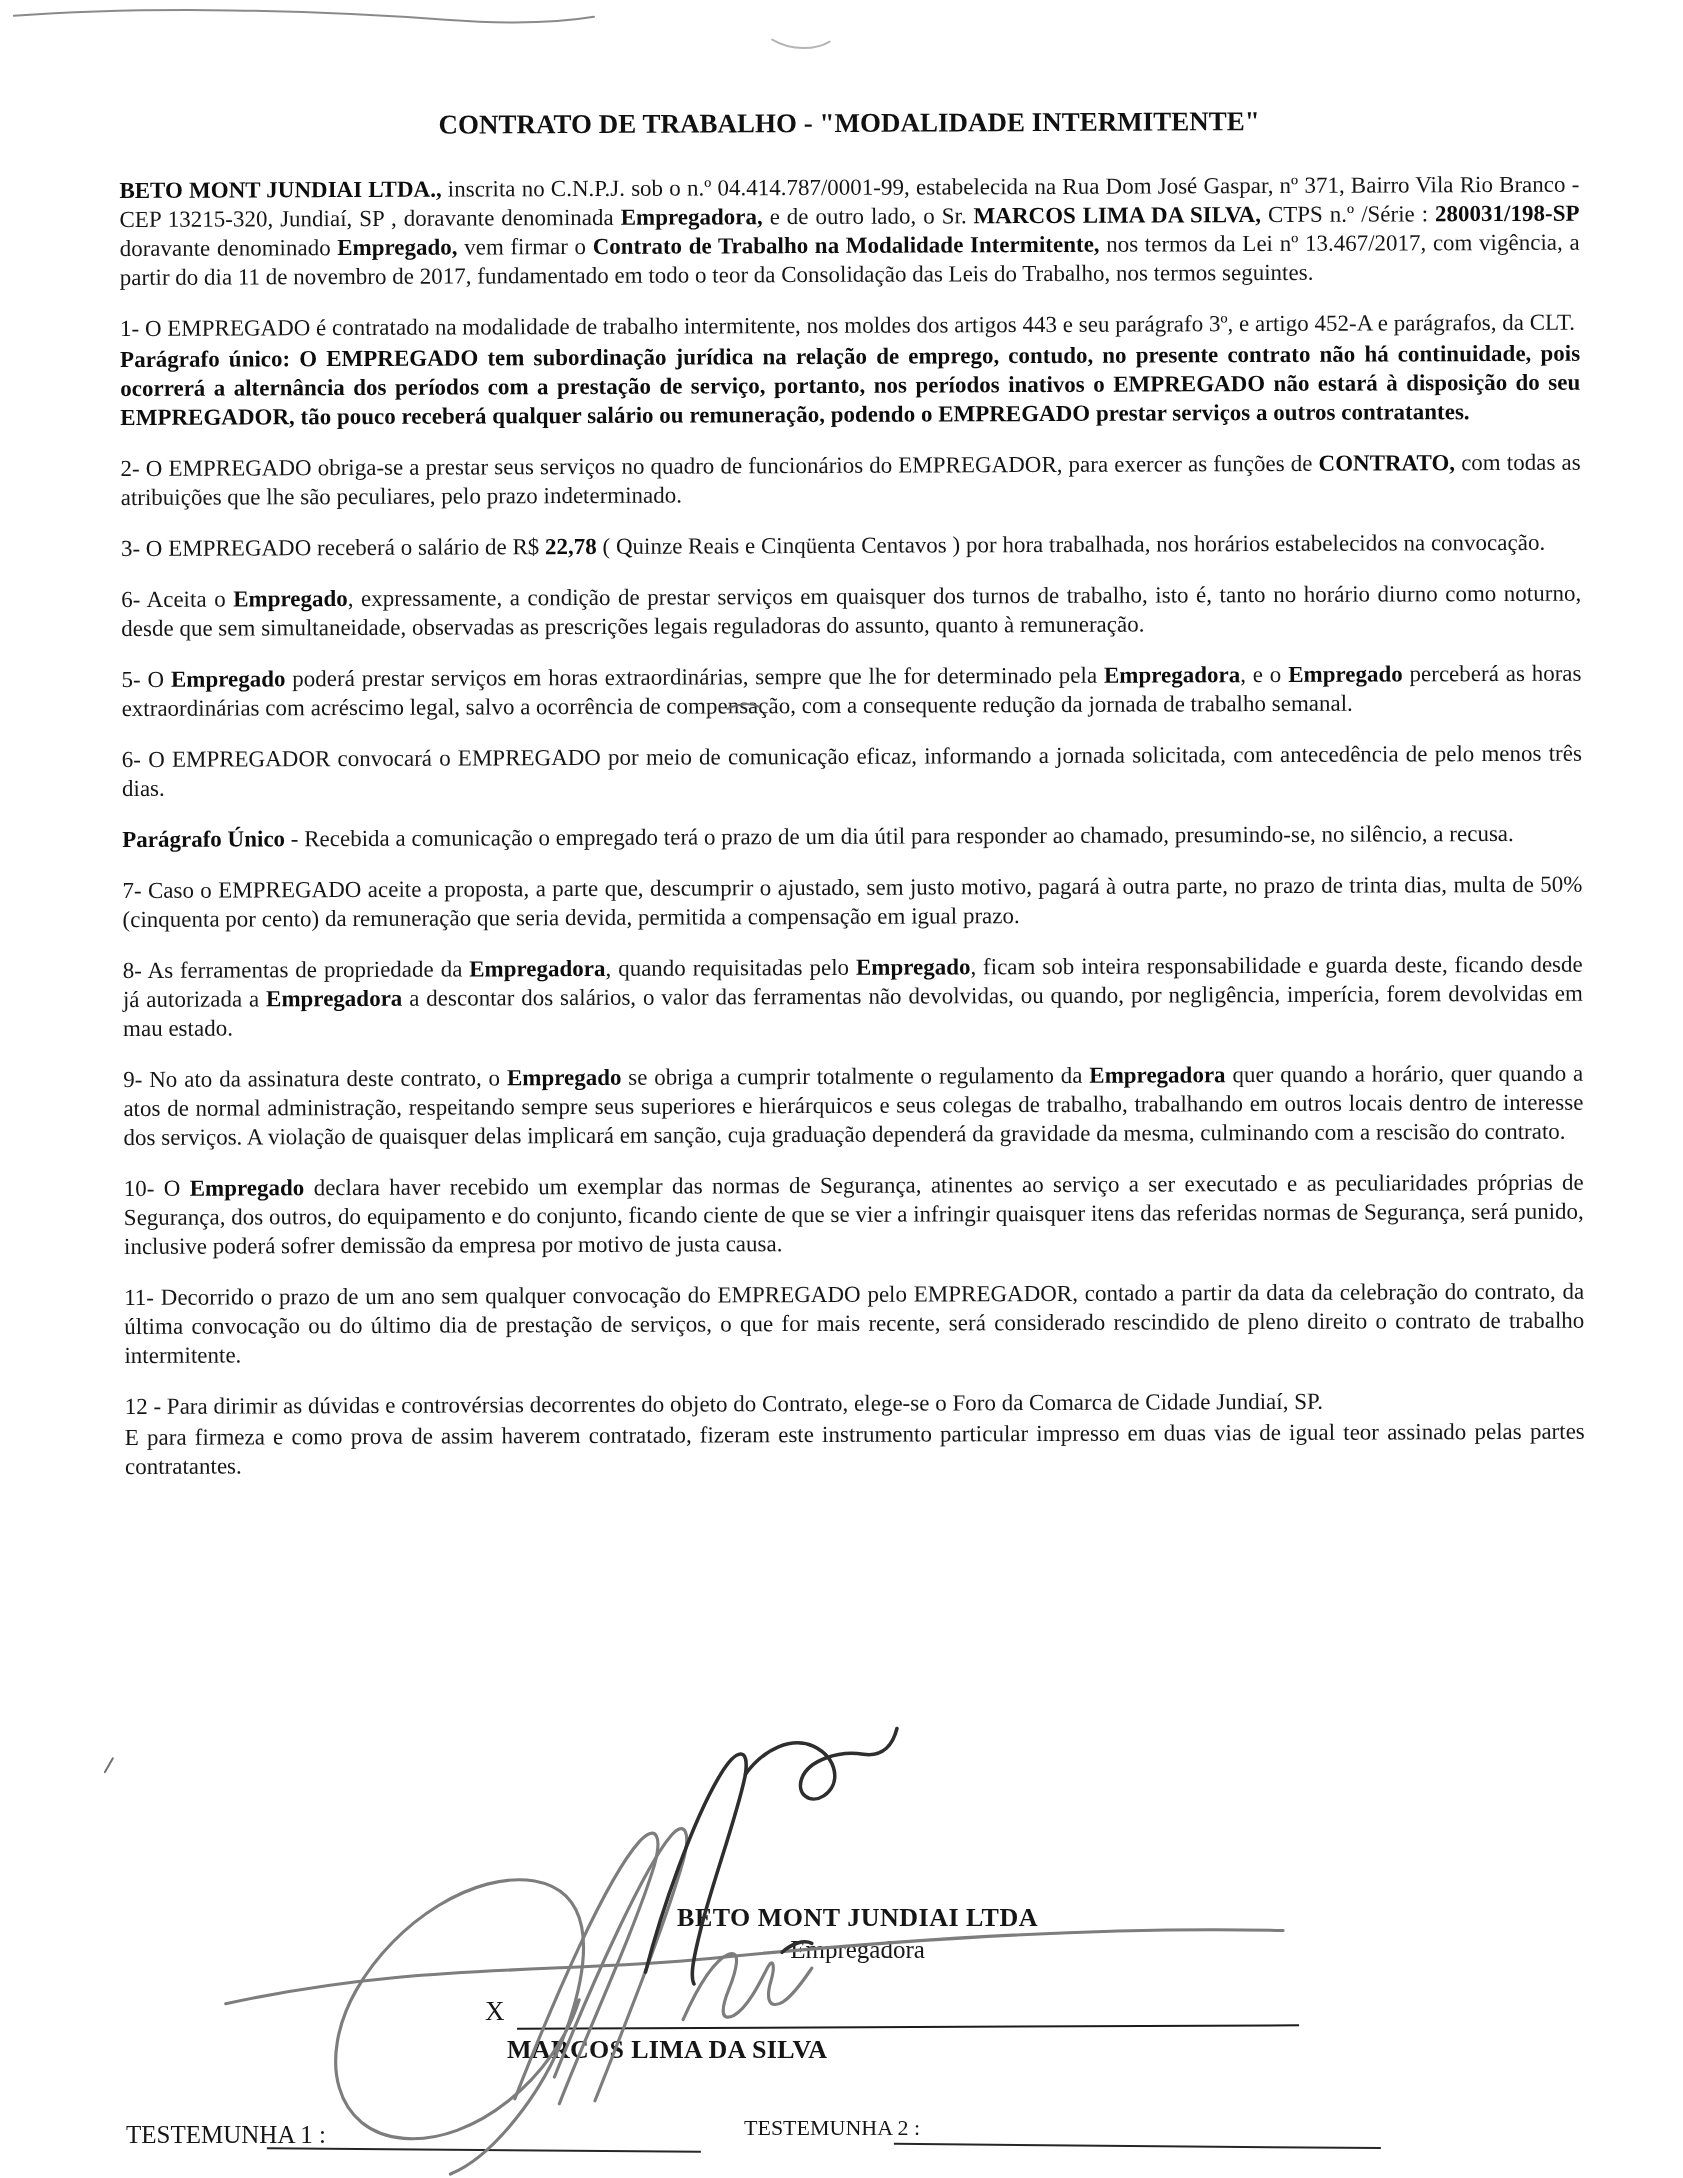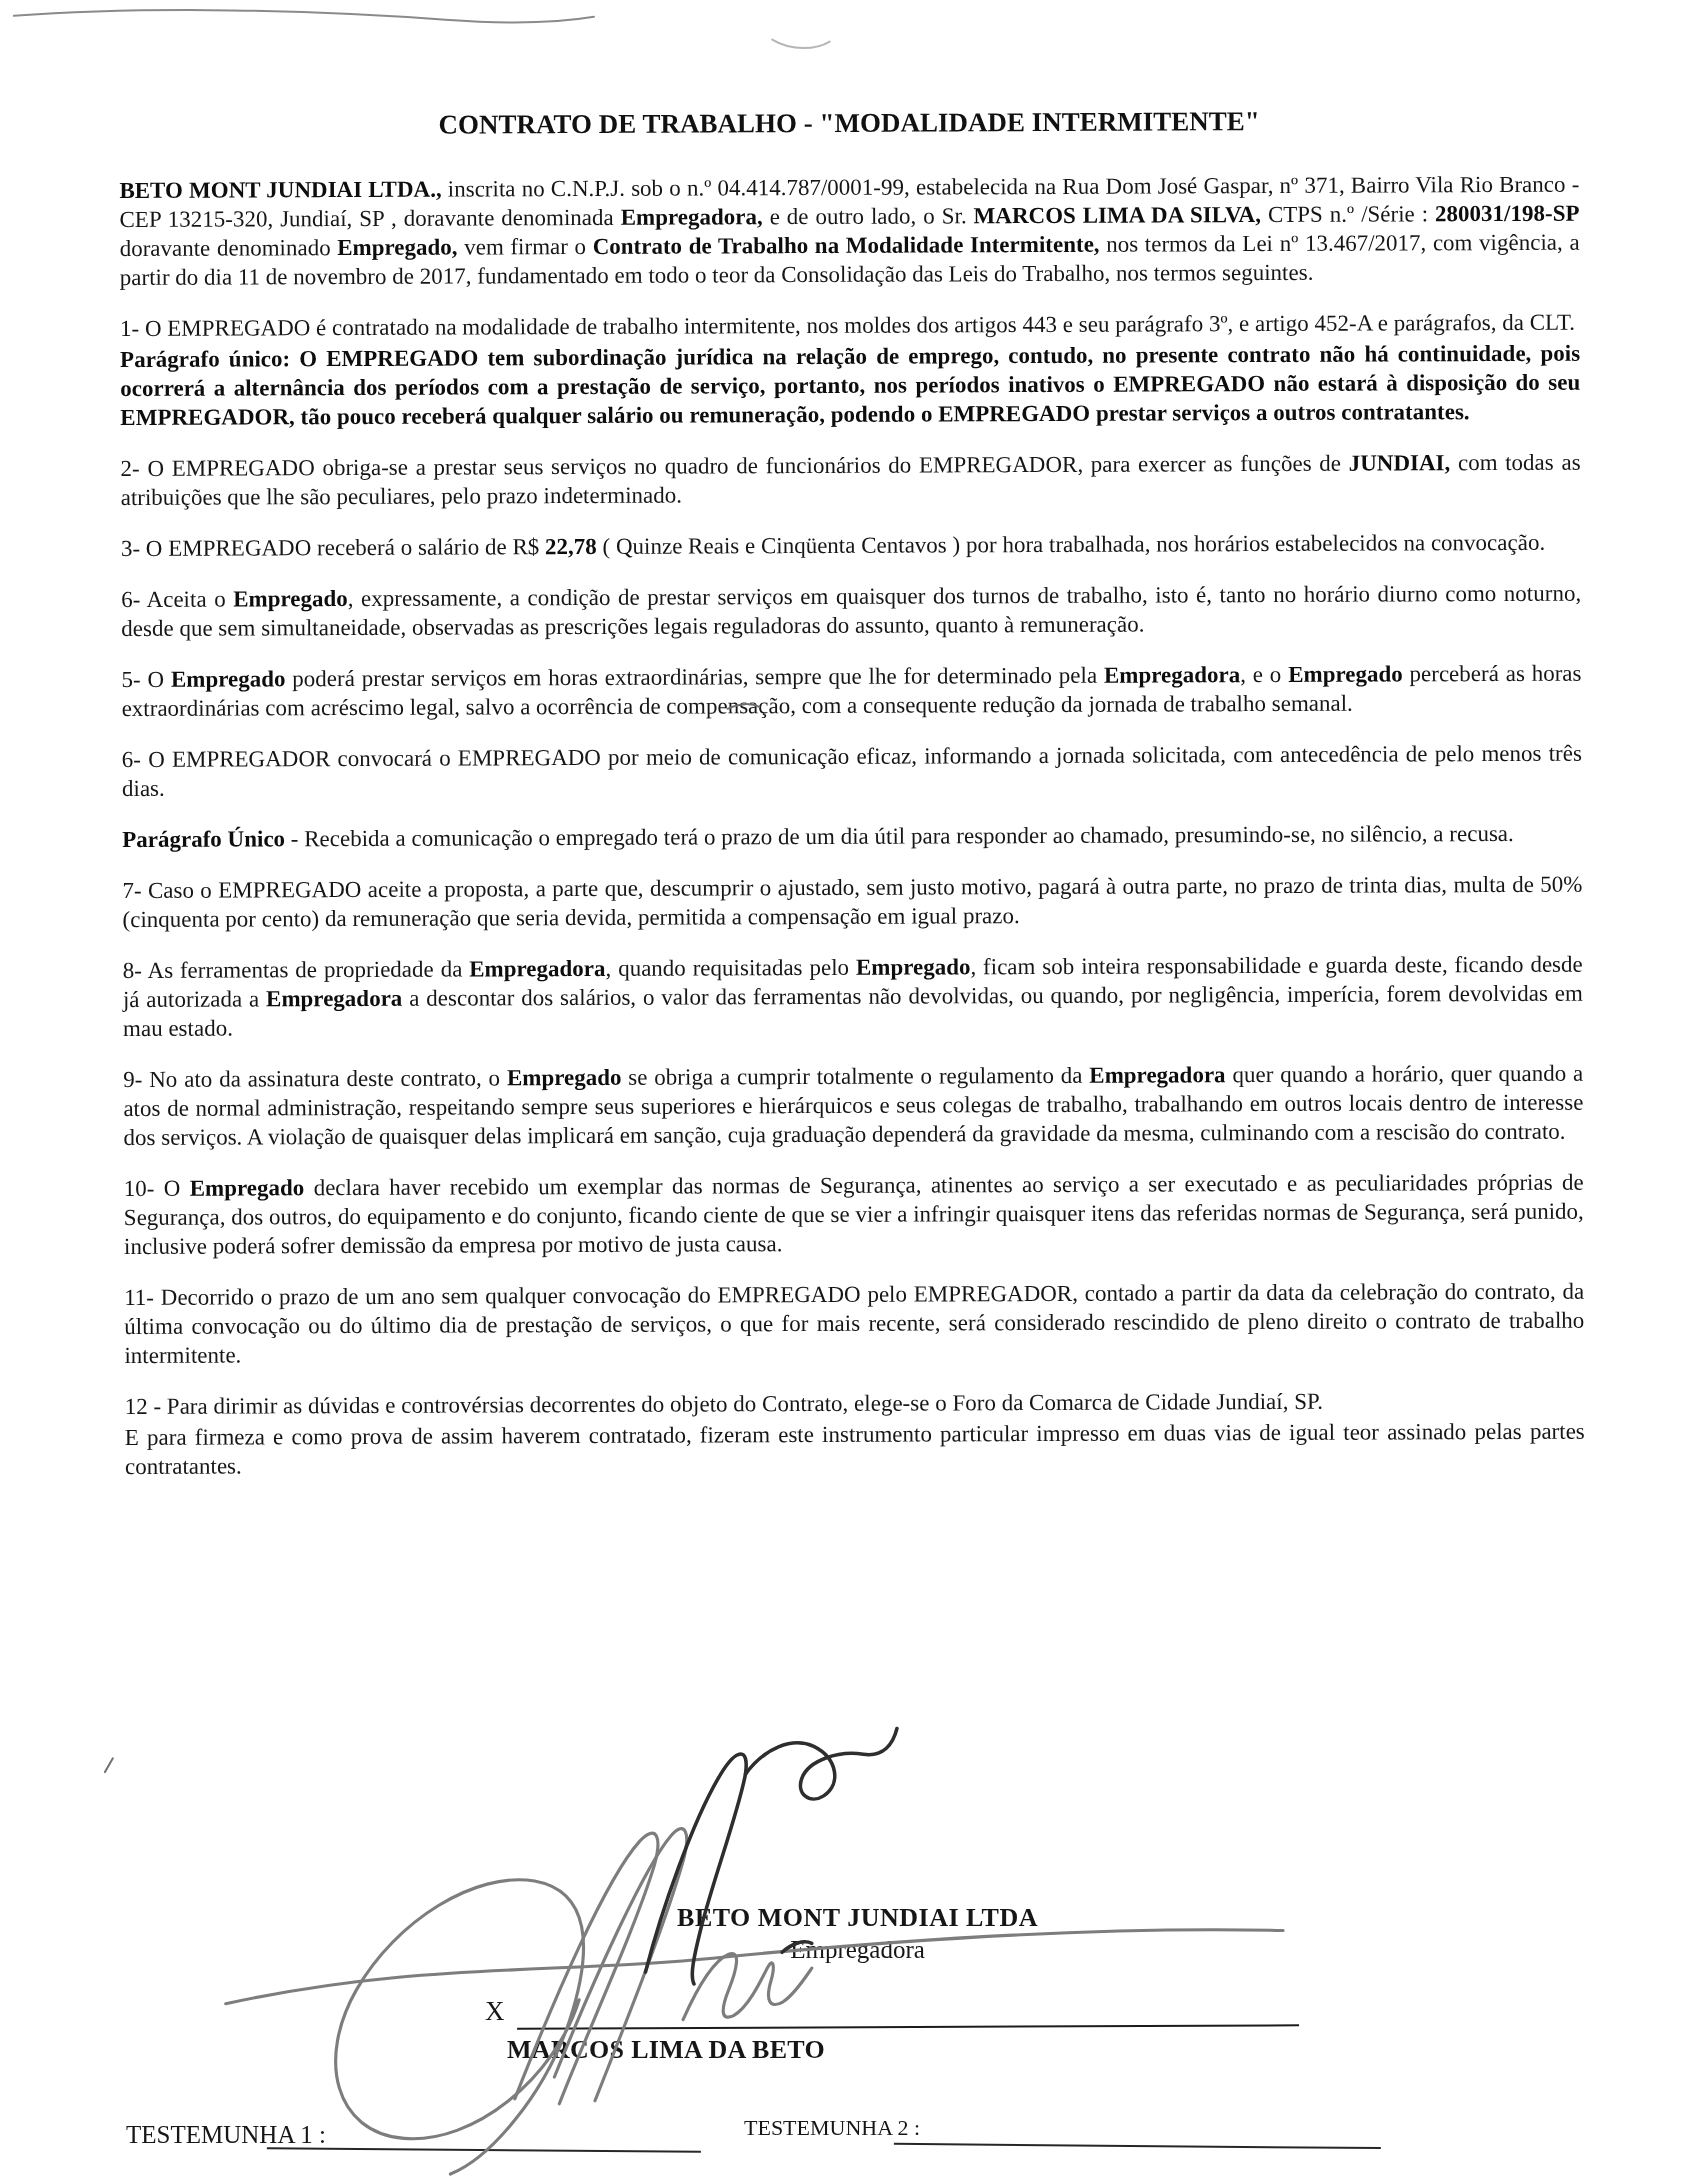--- a/index.html
+++ b/index.html
@@ -57,21 +57,21 @@
 <body>
 
 <div class="page">
 
   <div class="content">
     <h1 class="title">CONTRATO DE TRABALHO - "MODALIDADE INTERMITENTE"</h1>
 
     <p class="para"><span class="b">BETO MONT JUNDIAI LTDA.,</span><span> inscrita no C.N.P.J. sob o n.º 04.414.787/0001-99,  estabelecida na Rua Dom José Gaspar, nº 371, Bairro Vila Rio Branco - CEP 13215-320, Jundiaí, SP ,  doravante denominada </span><span class="b">Empregadora,</span><span> e de outro lado, o Sr. </span><span class="b">MARCOS LIMA DA SILVA,</span><span> CTPS  n.º /Série : </span><span class="b">280031/198-SP</span><span> doravante denominado </span><span class="b">Empregado,</span><span>  vem firmar o </span><span class="b">Contrato de Trabalho na Modalidade Intermitente,</span><span> nos termos da Lei nº 13.467/2017, com vigência, a partir do dia 11 de novembro de 2017, fundamentado em todo o teor da Consolidação das Leis do Trabalho, nos termos seguintes.</span></p>
     <p class="para tight"><span>1- O EMPREGADO é contratado na modalidade de trabalho intermitente, nos moldes dos artigos 443 e seu parágrafo 3º, e artigo 452-A e parágrafos, da CLT.</span></p>
     <p class="para"><span class="b">Parágrafo único: O EMPREGADO tem subordinação jurídica na relação de emprego, contudo, no presente contrato não há continuidade, pois ocorrerá a alternância dos períodos com a prestação de serviço, portanto, nos períodos inativos o EMPREGADO não estará à disposição do seu EMPREGADOR, tão pouco receberá qualquer salário ou remuneração, podendo o EMPREGADO prestar serviços a outros contratantes.</span></p>
-    <p class="para"><span>2- O EMPREGADO obriga-se a prestar seus serviços no quadro de funcionários do EMPREGADOR, para exercer as funções de </span><span class="b">JUNDIAI,</span><span> com todas as atribuições que lhe são peculiares, pelo prazo indeterminado.</span></p>
+    <p class="para"><span>2- O EMPREGADO obriga-se a prestar seus serviços no quadro de funcionários do EMPREGADOR, para exercer as funções de </span><span class="b">CONTRATO,</span><span> com todas as atribuições que lhe são peculiares, pelo prazo indeterminado.</span></p>
     <p class="para"><span>3- O EMPREGADO receberá o salário de R$ </span><span class="b">22,78</span><span> ( Quinze Reais  e Cinqüenta  Centavos  ) por hora trabalhada, nos horários estabelecidos na convocação.</span></p>
     <p class="para"><span>6- Aceita o </span><span class="b">Empregado</span><span>, expressamente, a condição de prestar serviços em quaisquer dos turnos de trabalho, isto é, tanto no horário diurno como noturno, desde que sem simultaneidade, observadas as prescrições legais reguladoras do assunto, quanto à remuneração.</span></p>
     <p class="para"><span>5- O </span><span class="b">Empregado</span><span> poderá prestar serviços em horas extraordinárias, sempre que lhe for determinado pela </span><span class="b">Empregadora</span><span>, e o </span><span class="b">Empregado</span><span> perceberá as horas extraordinárias com acréscimo legal, salvo a ocorrência de compensação, com a consequente redução da jornada de trabalho semanal.</span></p>
     <p class="para"><span>6- O EMPREGADOR convocará o EMPREGADO por meio de comunicação eficaz, informando a jornada solicitada, com antecedência de pelo menos três dias.</span></p>
     <p class="para"><span class="b">Parágrafo Único</span><span> - Recebida a comunicação o empregado terá o prazo de um dia útil para responder ao chamado, presumindo-se, no silêncio, a recusa.</span></p>
     <p class="para"><span>7- Caso o EMPREGADO aceite a proposta, a parte que, descumprir o ajustado,  sem justo motivo, pagará à outra parte, no prazo de trinta dias, multa de 50% (cinquenta por cento) da remuneração que seria devida, permitida a compensação em igual prazo.</span></p>
     <p class="para"><span>8- As ferramentas de propriedade da </span><span class="b">Empregadora</span><span>, quando requisitadas pelo </span><span class="b">Empregado</span><span>, ficam sob inteira responsabilidade e guarda deste, ficando desde já autorizada a </span><span class="b">Empregadora</span><span> a descontar dos salários, o valor das ferramentas não devolvidas, ou quando, por negligência, imperícia, forem devolvidas em mau estado.</span></p>
     <p class="para"><span>9- No ato da assinatura deste contrato, o </span><span class="b">Empregado</span><span> se obriga a cumprir totalmente o regulamento da </span><span class="b">Empregadora</span><span> quer quando a horário, quer quando a atos de normal administração, respeitando sempre seus superiores e hierárquicos e seus colegas de trabalho, trabalhando em outros locais dentro de interesse dos serviços. A violação de quaisquer delas implicará em sanção, cuja graduação dependerá da gravidade da mesma, culminando com a rescisão do contrato.</span></p>
     <p class="para"><span>10- O </span><span class="b">Empregado</span><span> declara haver recebido um exemplar das normas de Segurança, atinentes ao serviço a ser executado e as peculiaridades próprias de Segurança, dos outros, do equipamento e do conjunto, ficando ciente de que se vier a infringir quaisquer itens das referidas normas de Segurança, será punido, inclusive poderá sofrer demissão da empresa por motivo de justa causa.</span></p>
     <p class="para"><span>11- Decorrido o prazo de um ano sem qualquer convocação do EMPREGADO pelo EMPREGADOR, contado a partir da data da celebração do contrato, da última convocação ou do último dia de prestação de serviços, o que for mais recente, será considerado rescindido de pleno direito o contrato de trabalho intermitente.</span></p>
@@ -80,21 +80,21 @@
   </div>
 
 
   <div class="sig-company">
     <div class="company-name">BETO MONT JUNDIAI LTDA</div>
     <div class="company-role">Empregadora</div>
   </div>
 
   <span class="x-mark">X</span>
   <div class="sig-line-employee"></div>
-  <div class="employee-name">MARCOS LIMA DA BETO</div>
+  <div class="employee-name">MARCOS LIMA DA SILVA</div>
 
   <span class="witness-label-1">TESTEMUNHA 1 :</span>
   <div class="witness-line-1"></div>
   <span class="witness-label-2">TESTEMUNHA 2 :</span>
   <div class="witness-line-2"></div>
 
   <svg class="overlay-svg" width="1683" height="2178" viewBox="0 0 1700 2200">
 
     <g stroke="#8a8a8a" stroke-width="2" fill="none" stroke-linecap="round">
       <path d="M 14 16 C 150 6 320 10 450 20 C 520 25 570 22 600 17"></path>

